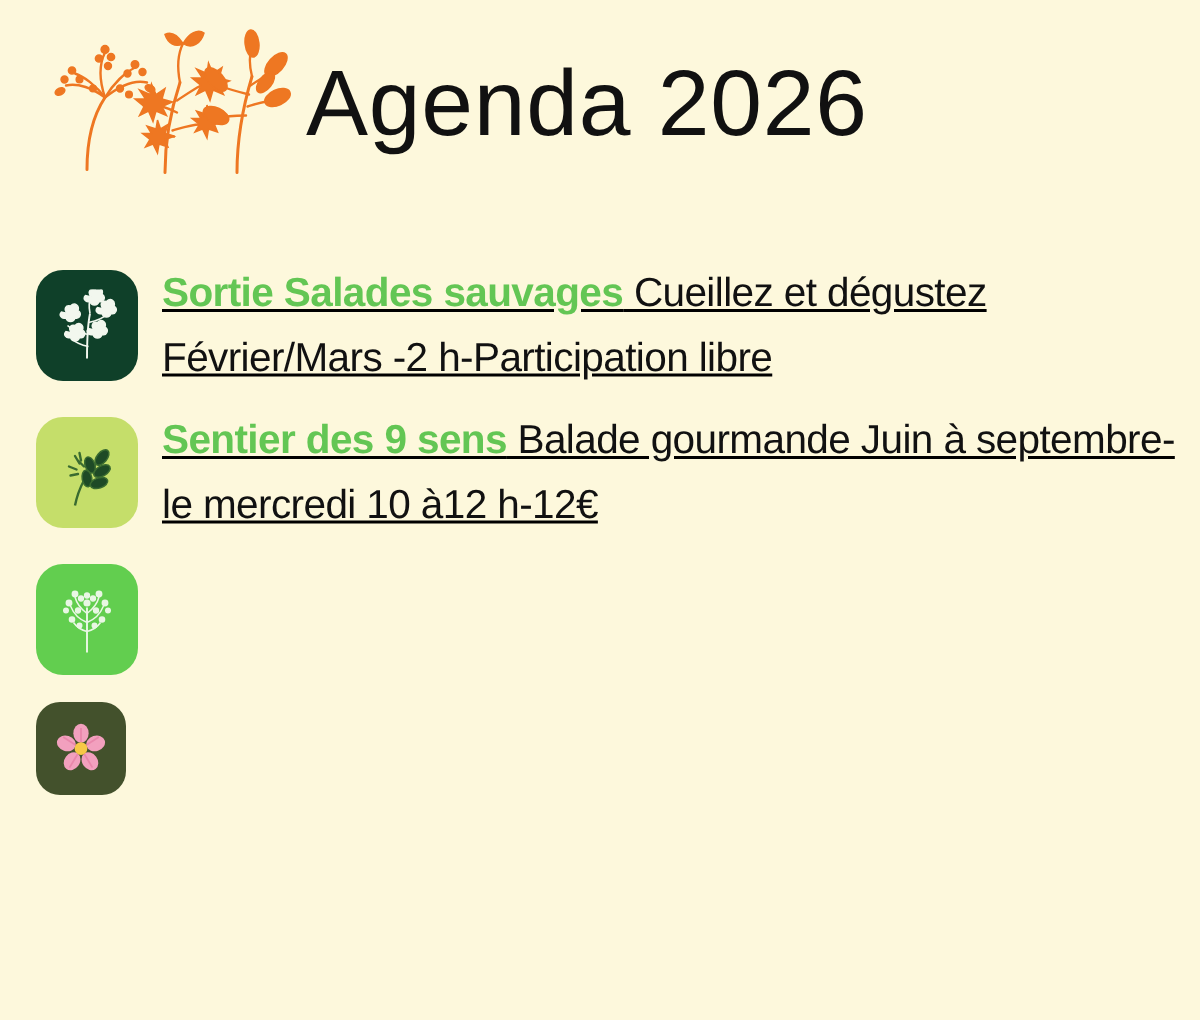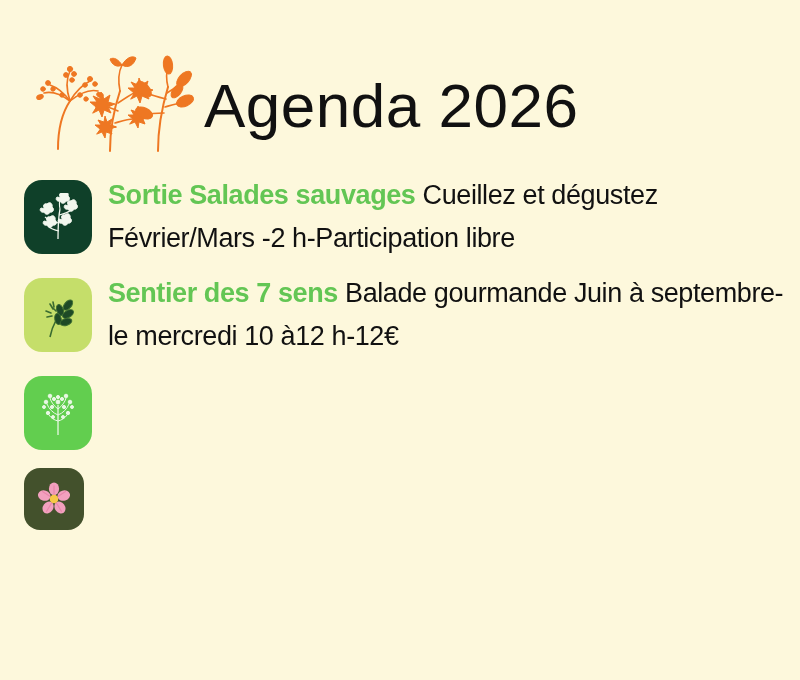--- a/index.html
+++ b/index.html
@@ -17,21 +17,20 @@
 
   
   .header {
     position: absolute;
     left: 0;
     top: 0;
     width: 800px;
     height: 140px;
     display: flex;
     align-items: center;
-    margin-top: 36px;
   }
   .header-art {
     width: 180px;
     height: 110px;
     margin-left: 18px;
     flex: 0 0 auto;
     display: block;
   }
   .header-title {
     font-size: 62px;
@@ -48,20 +47,21 @@
     position: absolute;
     left: 0;
     top: 172px;
     width: 800px;
   }
   .agenda-item {
     display: flex;
     align-items: flex-start;
     padding-left: 24px;
     margin-bottom: 10px;
+    text-decoration: underline;
   }
   .item-badge {
     flex: 0 0 auto;
     border-radius: 18px;
     display: flex;
     align-items: center;
     justify-content: center;
     margin-top: 8px;
   }
   .badge-sz-lg { width: 68px; height: 74px; }
@@ -200,21 +200,21 @@
           <ellipse cx="22" cy="19" rx="3.2" ry="5.6" transform="rotate(-20 22 19)"></ellipse>
           <ellipse cx="30" cy="23" rx="3.4" ry="6" transform="rotate(60 30 23)"></ellipse>
           <ellipse cx="20" cy="28" rx="3.2" ry="5.6" transform="rotate(-10 20 28)"></ellipse>
           <ellipse cx="28" cy="31" rx="3.4" ry="6" transform="rotate(72 28 31)"></ellipse>
           <path d="M18 20 l-4 -4 M15 18 l-3 -5 M13 22 l-5 -2" stroke-width="1.6" fill="none" stroke-linecap="round"></path>
           <path d="M14 25 l-5 1 M16 16 l-1 -5" stroke-width="1.6" fill="none" stroke-linecap="round"></path>
         </g>
       </svg>
     </div>
     <div class="item-text">
-      <span class="item-heading">Sentier des 7 sens</span><span class="item-desc"> Balade gourmande Juin à septembre-le mercredi 10 à12 h-12€</span>
+      <span class="item-heading">Sentier des 9 sens</span><span class="item-desc"> Balade gourmande Juin à septembre-le mercredi 10 à12 h-12€</span>
     </div>
   </div>
 
   <div class="agenda-item">
     <div class="item-badge badge-sz-lg" style="background:#62CE4F">
       <svg viewBox="0 0 40 48">
         <g stroke="#E9F7E4" fill="#E9F7E4">
           <path d="M20 46 C20 36, 20 26, 20 16" stroke-width="1.3" fill="none"></path>
           <path d="M20 26 C15 24, 11 20, 9 15" stroke-width="1" fill="none"></path>
           <path d="M20 26 C25 24, 29 20, 31 15" stroke-width="1" fill="none"></path>

